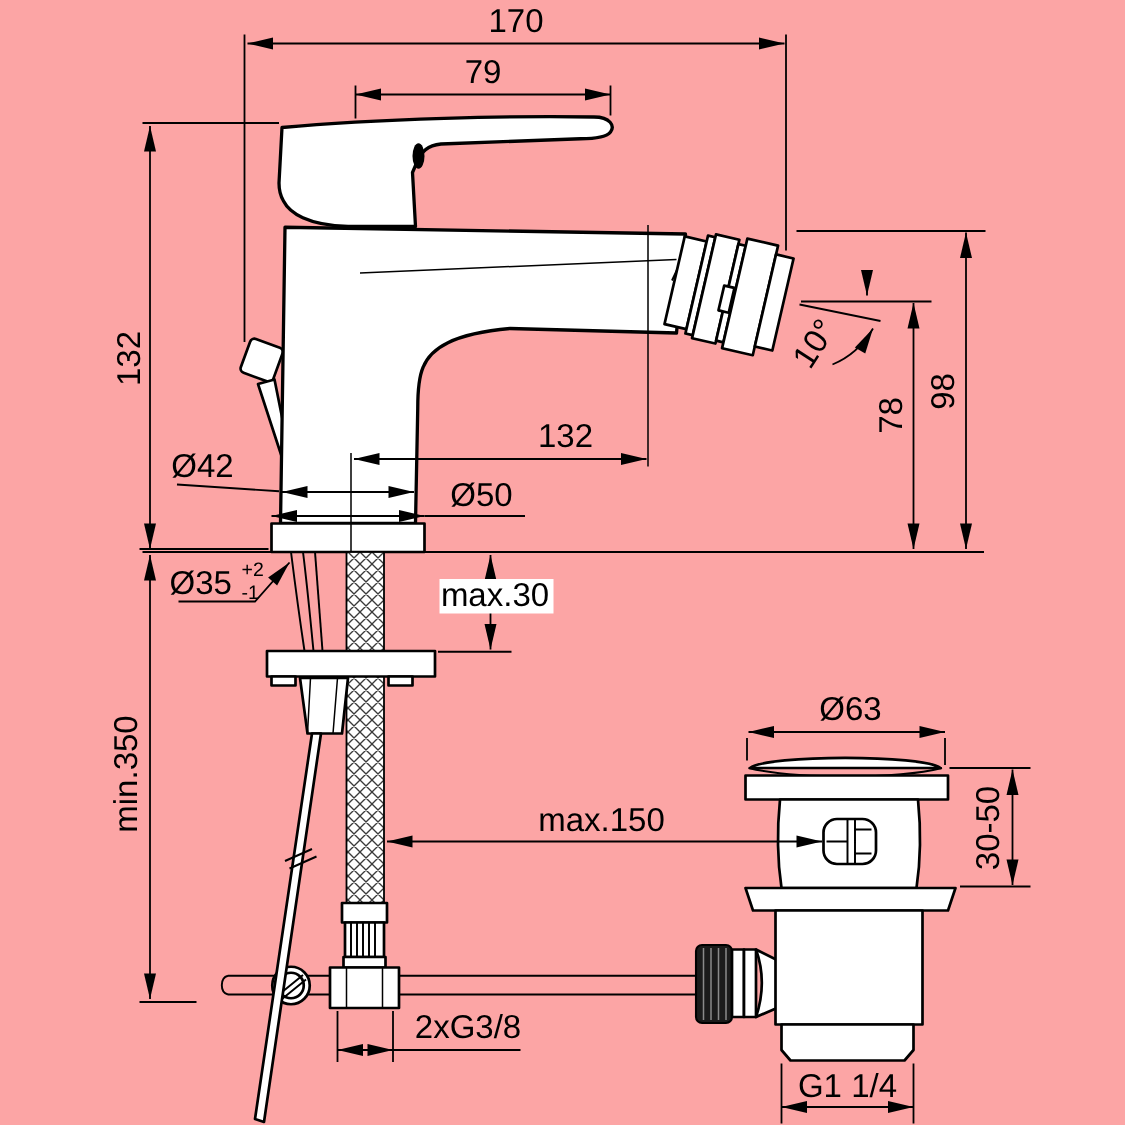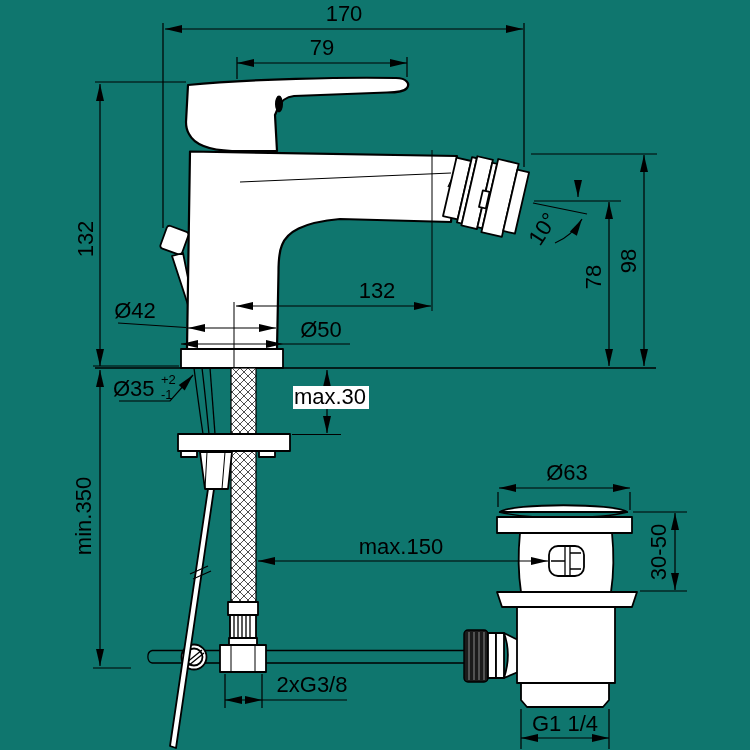--- a/index.html
+++ b/index.html
@@ -1,16 +1,16 @@
 <!DOCTYPE html>
 <html><head>
 <meta charset="utf-8">
 <style>
   html,body{margin:0;padding:0;background:#ffffff;}
-  .stage{position:relative;width:750px;height:750px;background:#0f766e;overflow:hidden;}
+  .stage{position:relative;width:750px;height:750px;background:#fca5a5;overflow:hidden;}
   svg{position:absolute;top:0;left:0;}
   .outline{fill:#ffffff;stroke:#000;stroke-width:2.2;stroke-linejoin:round;}
   .part{fill:#ffffff;stroke:#000;stroke-width:1.8;stroke-linejoin:round;}
   .detail{fill:none;stroke:#000;stroke-width:1.3;}
   .thin{fill:none;stroke:#000;stroke-width:1;}
   .dim{fill:none;stroke:#000;stroke-width:1.2;}
   .dimtxt{font-family:"Liberation Sans","DejaVu Sans",sans-serif;font-size:22px;fill:#000;}
   .toltxt{font-family:"Liberation Sans","DejaVu Sans",sans-serif;font-size:13px;fill:#000;}
   .mid{text-anchor:middle;}
 </style>

